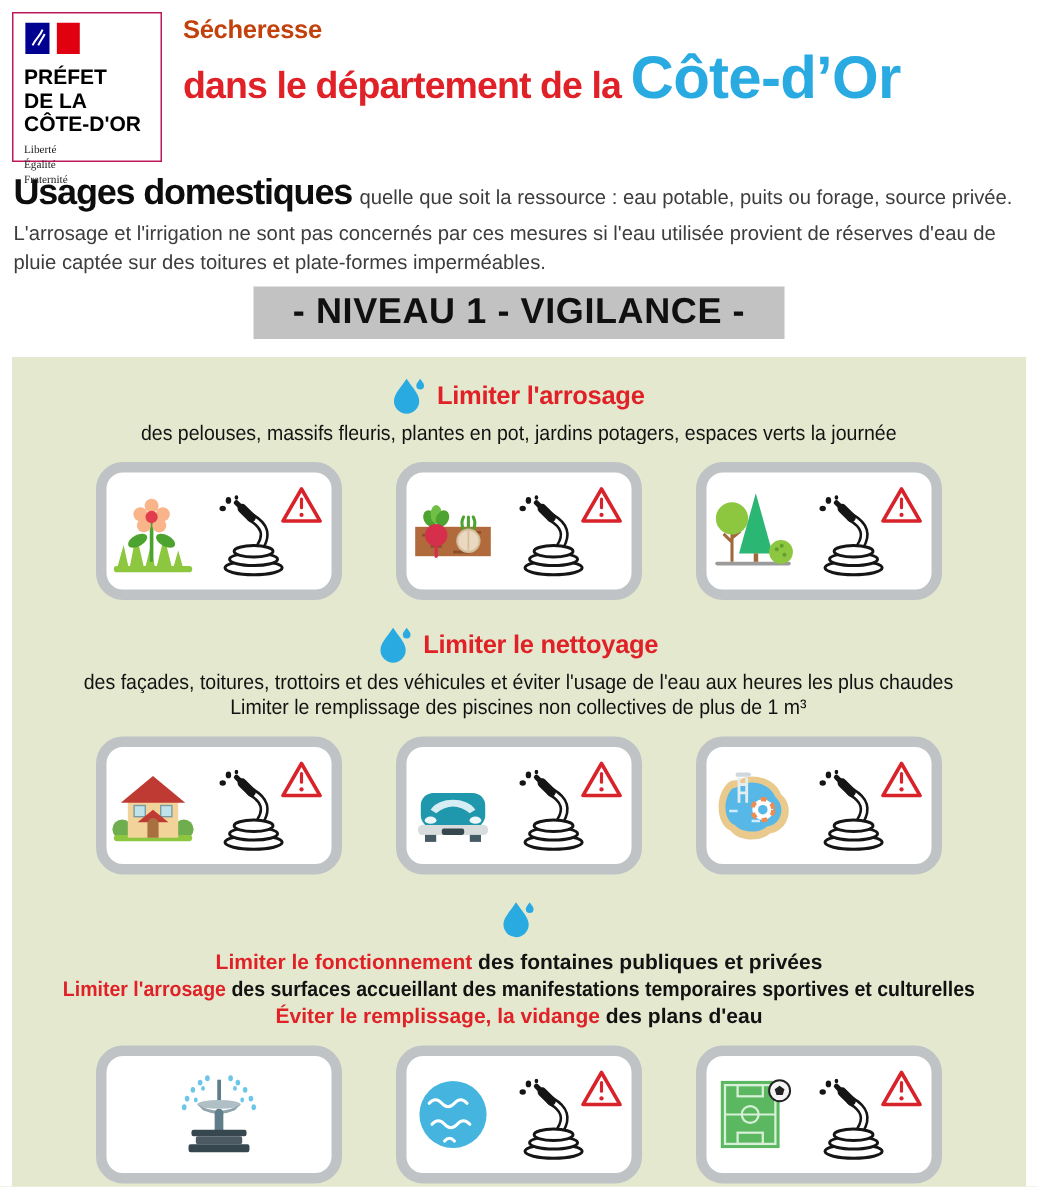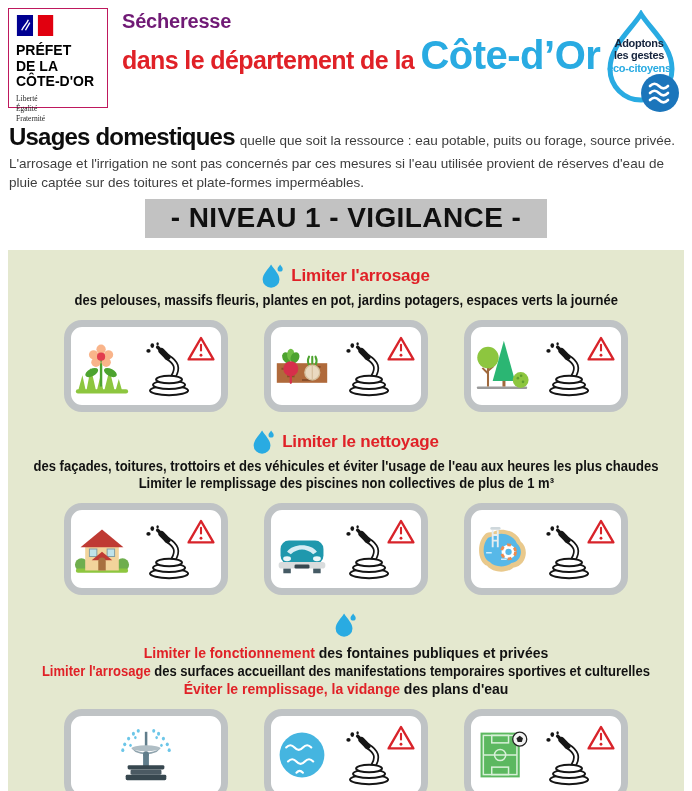--- a/index.html
+++ b/index.html
@@ -13,51 +13,51 @@
   .logo-box {
     width:100px; height:100px; box-sizing:border-box;
     border:1px solid #be185d; background:#fff; padding:6px 7px 0;
     flex:0 0 auto;
   }
   .logo-name { font-weight:700; font-size:14px; line-height:1.12; margin-top:3px; color:#000; }
   .logo-name span { display:block; }
   .logo-motto { font-family:"Liberation Serif", serif; font-size:7.5px; line-height:1.3; margin-top:4px; color:#222; }
   .logo-motto span { display:block; }
   .title-block { margin-left:14px; padding-top:2px; flex:1 1 auto; min-width:0; }
-  .surtitle { font-size:20px; font-weight:700; color:#701a75; letter-spacing:-0.2px; }
+  .surtitle { font-size:17px; font-weight:700; color:#c2410c; letter-spacing:-0.2px; }
   .title1 { font-size:26px; font-weight:800; color:#e02127; letter-spacing:-0.6px; line-height:1.08; margin-top:3px; white-space:nowrap; }
   .title2 { font-size:25px; font-weight:800; color:#e02127; letter-spacing:-0.6px; line-height:1.1; white-space:nowrap; }
   .title2 .hl { font-size:40px; color:#29abe2; letter-spacing:-0.5px; }
   .eco-badge { position:relative; width:88px; height:106px; flex:0 0 auto; margin-top:2px; }
   .eco-badge svg { position:absolute; inset:0; }
   .eco-badge-text {
     position:absolute; top:27px; left:0; right:6px; text-align:center;
     font-size:11px; font-weight:800; line-height:1.12; color:#14233c; letter-spacing:-0.3px;
   }
   .eco-badge-text .cyan { color:#29abe2; }
   .eco-badge-text span { display:block; }
   
   .intro { margin:4px 9px 0; font-size:13.5px; color:#3d3d3d; line-height:1.42; }
   .lead { font-size:24px; font-weight:800; color:#0d0d0d; letter-spacing:-0.8px; margin-right:5px; }
   
   .banner-row { text-align:center; margin-top:7px; }
   .level-banner {
     display:inline-block; background:#c2c2c2; color:#101010;
-    font-weight:800; font-size:28px; letter-spacing:0.4px; padding:3px 26px 4px;
+    font-weight:800; font-size:24px; letter-spacing:0.4px; padding:3px 26px 4px;
   }
   
   .panel {
     margin:12px 8px 0; background:#e4e8cf; height:560px;
     box-sizing:border-box; padding-top:12px; overflow:hidden;
   }
   .sec-head { display:flex; justify-content:center; align-items:center; gap:7px; }
   .drop-sm { width:22px; height:27px; flex:0 0 auto; }
   .sec-title { color:#e02127; font-weight:800; font-size:17px; letter-spacing:-0.2px; }
   .squeeze { display:inline-block; transform:scaleX(0.93); transform-origin:50% 50%; white-space:nowrap; }
-  .sub-wrap { text-align:center; margin-top:3px; font-weight:700; font-size:14px; color:#121212; }
+  .sub-wrap { text-align:center; margin-top:3px; font-weight:400; font-size:14px; color:#121212; }
   .red-part { color:#e02127; font-weight:800; }
   .sec3-line { text-align:center; font-weight:700; font-size:14px; color:#121212; margin-top:2px; }
   
   .card-row { display:flex; justify-content:center; gap:36px; margin:12px 0 16px; }
   .card {
     width:150px; height:78px; background:#ffffff;
     border:7px solid #bfc3c5; border-radius:18px;
     display:flex; align-items:center; justify-content:center; gap:4px;
   }
   .scene { width:56px; height:56px; flex:0 0 auto; }
@@ -227,34 +227,20 @@
   </div>
 
   <div class="title-block">
     <div class="surtitle">Sécheresse</div>
     <div class="title2">
       <span>dans le département de la</span>
       <span class="hl">Côte-d’Or</span>
     </div>
   </div>
 
-  <div class="eco-badge">
-    <svg viewBox="0 0 88 106">
-      <path d="M43 4 C53 20 74 36 74 59 a31 31 0 0 1 -62 0 C12 36 33 20 43 4 Z" fill="#ffffff" stroke="#29abe2" stroke-width="5"></path>
-      <circle cx="62" cy="83" r="19" fill="#1b75bb"></circle>
-      <path d="M52 76 q4.5 -4.5 9 0 t9 0" stroke="#fff" stroke-width="2.6" fill="none" stroke-linecap="round"></path>
-      <path d="M52 83 q4.5 -4.5 9 0 t9 0" stroke="#fff" stroke-width="2.6" fill="none" stroke-linecap="round"></path>
-      <path d="M52 90 q4.5 -4.5 9 0 t9 0" stroke="#fff" stroke-width="2.6" fill="none" stroke-linecap="round"></path>
-    </svg>
-    <div class="eco-badge-text">
-      <span>Adoptons</span>
-      <span>les gestes</span>
-      <span class="cyan">éco-citoyens</span>
-    </div>
-  </div>
 </div>
 
 <div class="intro">
   <span class="lead">Usages domestiques</span><span>quelle que soit la ressource : eau potable, puits ou forage, source privée. L'arrosage et l'irrigation ne sont pas concernés par ces mesures si l'eau utilisée provient de réserves d'eau de pluie captée sur des toitures et plate-formes imperméables.</span>
 </div>
 
 <div class="banner-row">
   <div class="level-banner">- NIVEAU 1 - VIGILANCE -</div>
 </div>
 

